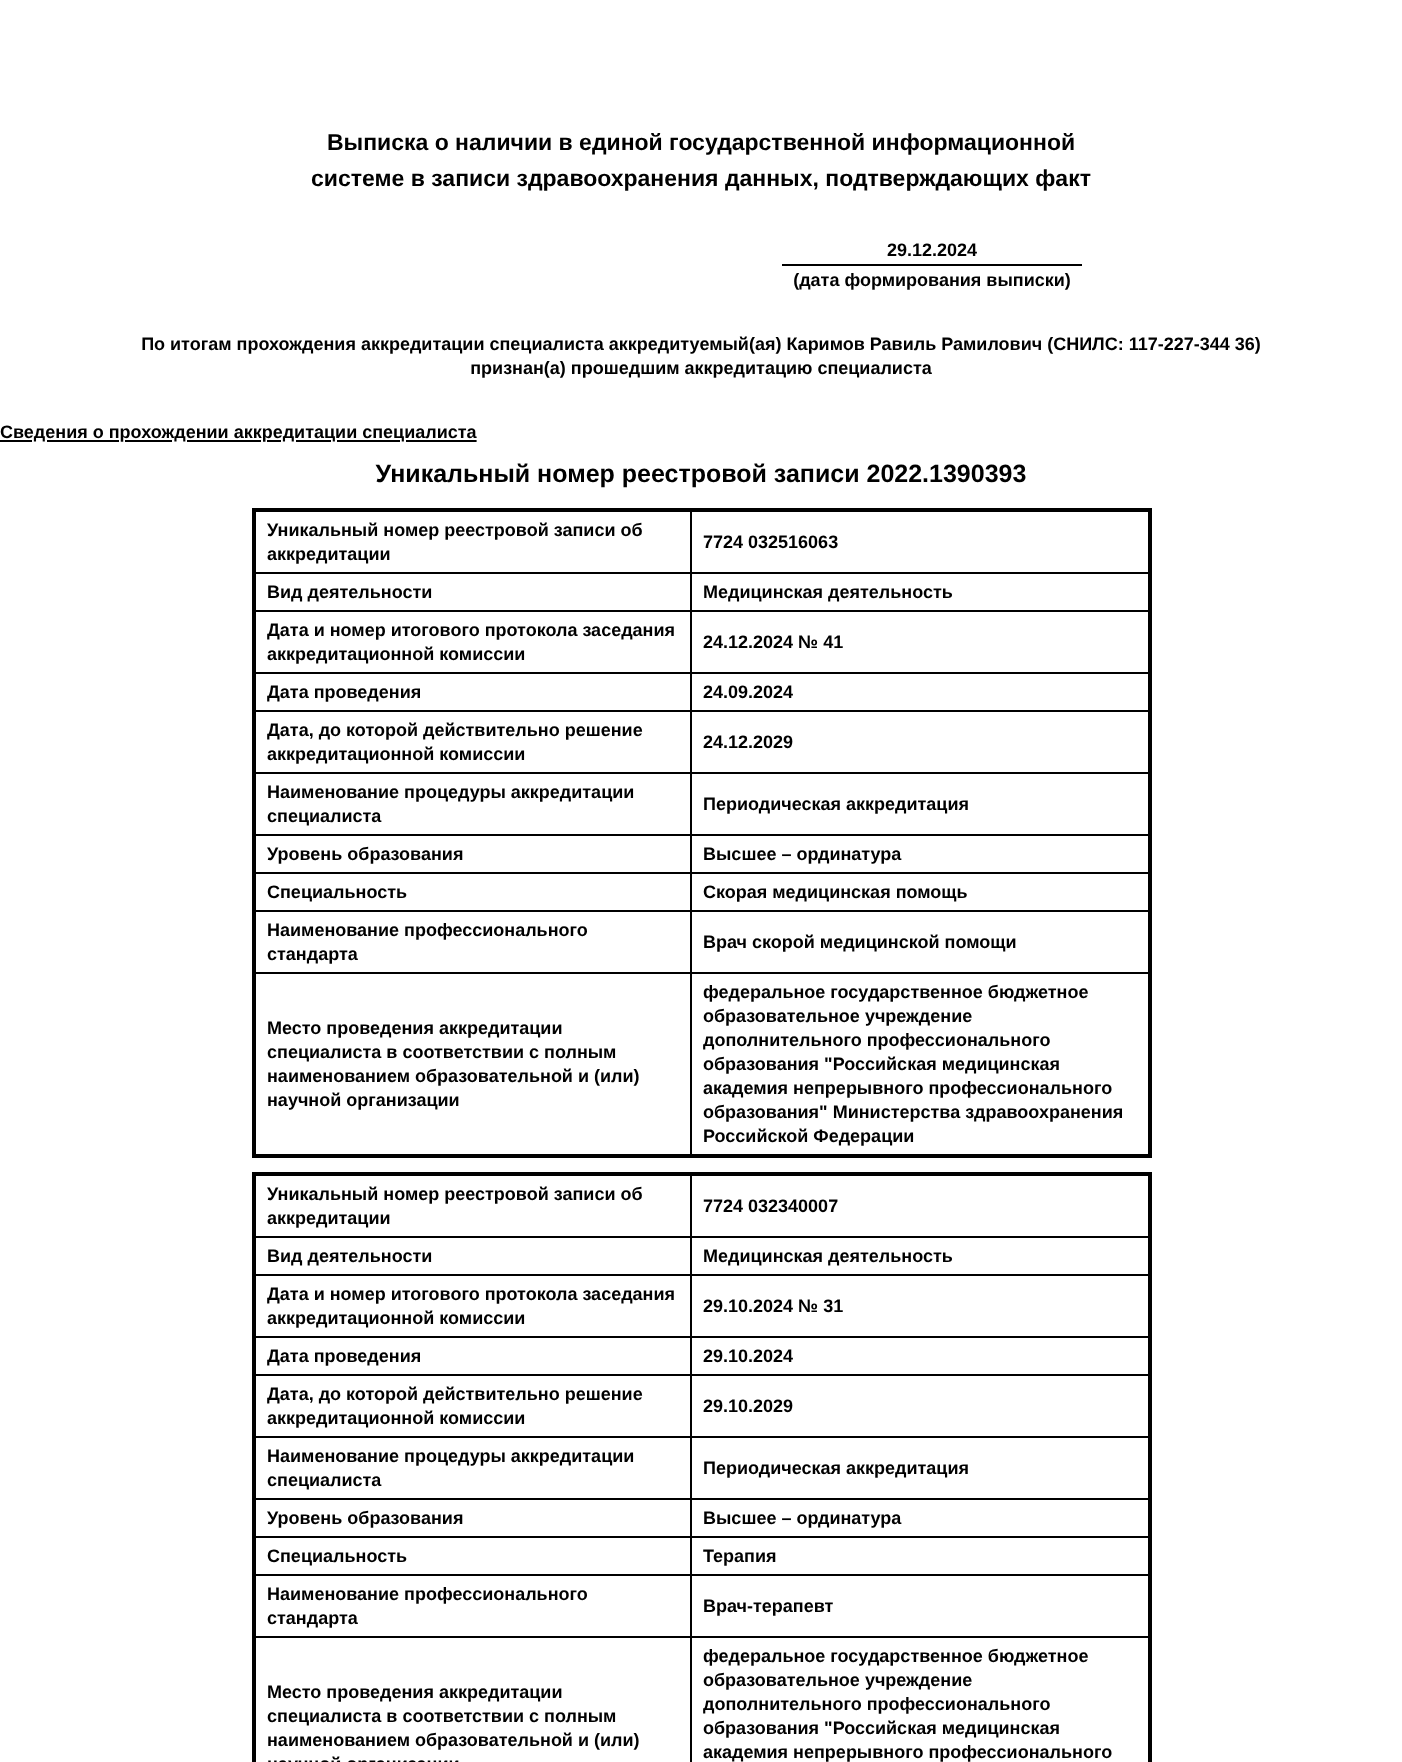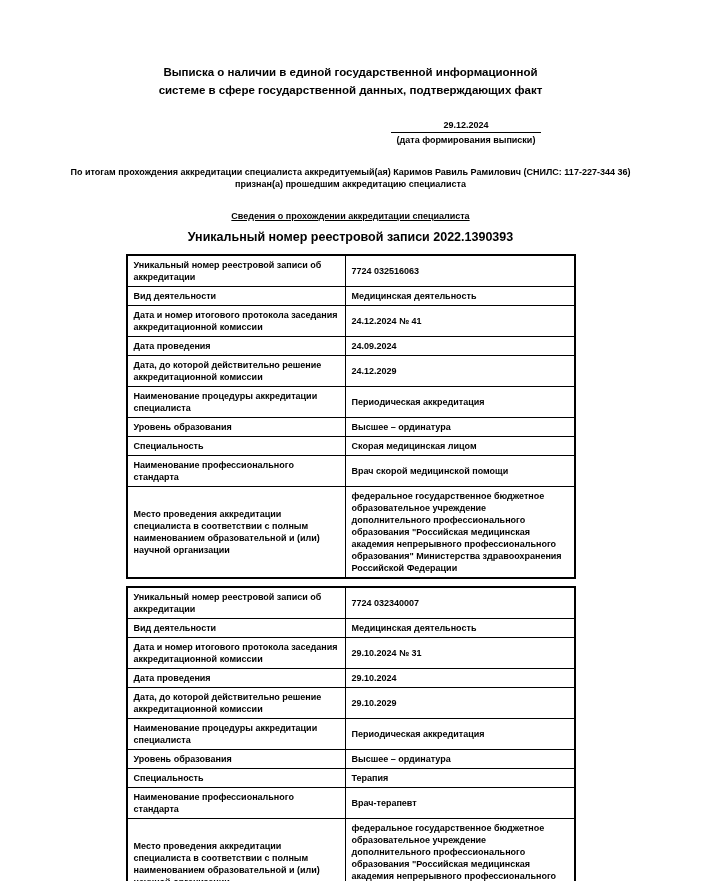--- a/index.html
+++ b/index.html
@@ -41,21 +41,20 @@
   .intro {
     margin: 21px auto 0;
     width: 578px;
     text-align: center;
     font-weight: bold;
     font-size: 9px;
     line-height: 11.5px;
   }
   .section-heading {
     margin-top: 21px;
-    text-align: center;
     font-weight: bold;
     font-size: 9px;
     text-decoration: underline;
   }
   .registry-heading {
     margin-top: 9px;
     text-align: center;
     font-weight: bold;
     font-size: 12.5px;
   }
@@ -78,21 +77,21 @@
   }
   .acc-table td.label-cell { width: 204px; }
 </style>
 </head>
 <body>
 
 <div class="page">
 
   <div class="doc-title">
     <div>Выписка о наличии в единой государственной информационной</div>
-    <div>системе в сфере государственной данных, подтверждающих факт</div>
+    <div>системе в записи здравоохранения данных, подтверждающих факт</div>
   </div>
 
   <div class="date-block">
     <span class="date-value">29.12.2024</span>
     <div class="date-caption">(дата формирования выписки)</div>
   </div>
 
   <div class="intro">По итогам прохождения аккредитации специалиста аккредитуемый(ая) Каримов Равиль Рамилович (СНИЛС: 117-227-344 36) признан(а) прошедшим аккредитацию специалиста</div>
 
   <div class="section-heading">Сведения о прохождении аккредитации специалиста</div>
@@ -124,21 +123,21 @@
       <tr>
         <td class="label-cell">Наименование процедуры аккредитации специалиста</td>
         <td>Периодическая аккредитация</td>
       </tr>
       <tr>
         <td class="label-cell">Уровень образования</td>
         <td>Высшее – ординатура</td>
       </tr>
       <tr>
         <td class="label-cell">Специальность</td>
-        <td>Скорая медицинская лицом</td>
+        <td>Скорая медицинская помощь</td>
       </tr>
       <tr>
         <td class="label-cell">Наименование профессионального стандарта</td>
         <td>Врач скорой медицинской помощи</td>
       </tr>
       <tr>
         <td class="label-cell">Место проведения аккредитации специалиста в соответствии с полным наименованием образовательной и (или) научной организации</td>
         <td>федеральное государственное бюджетное образовательное учреждение дополнительного профессионального образования "Российская медицинская академия непрерывного профессионального образования" Министерства здравоохранения Российской Федерации</td>
       </tr>
     </tbody>

